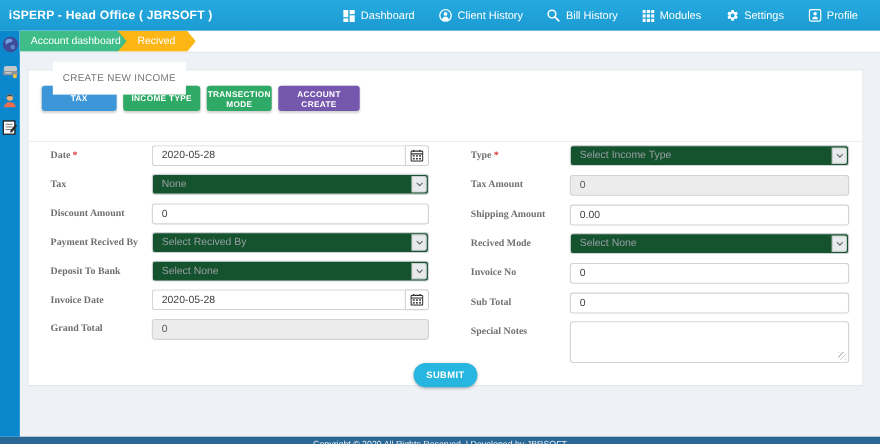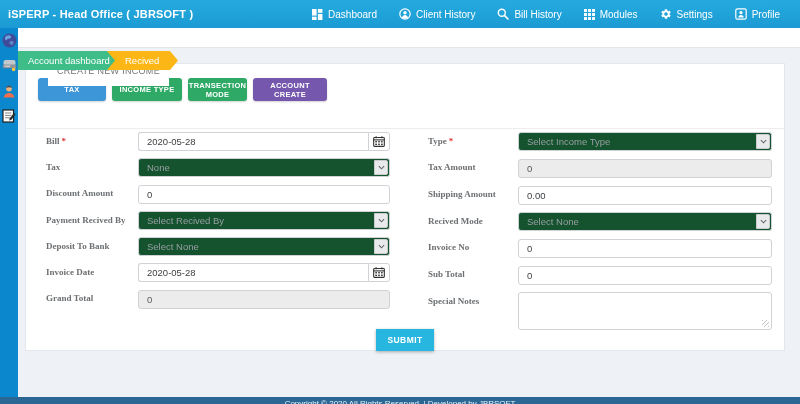--- a/index.html
+++ b/index.html
@@ -15,21 +15,21 @@
 
   
   .body-row{display:flex;height:369px;}
   .sidebar{width:18px;background:#0a87cd;display:flex;flex-direction:column;align-items:center;padding-top:5px;gap:10px;flex:none;}
   .side-ic{width:15px;height:15px;display:flex;align-items:center;justify-content:center;cursor:pointer;}
 
   .main{flex:1;display:flex;flex-direction:column;min-width:0;}
 
   
   .breadcrumb-bar{height:19px;background:#fff;border-bottom:1px solid #e2e6e9;display:flex;flex:none;}
-  .crumb{height:19px;line-height:19px;color:#fff;font-size:9.5px;cursor:pointer;box-sizing:border-box;margin-top:23px;}
+  .crumb{height:19px;line-height:19px;color:#fff;font-size:9.5px;cursor:pointer;box-sizing:border-box;}
   .crumb-1{width:97px;padding-left:10px;clip-path:polygon(0 0,calc(100% - 8px) 0,100% 50%,calc(100% - 8px) 100%,0 100%);position:relative;z-index:2;}
   .crumb-2{width:71px;padding-left:18px;margin-left:-8px;clip-path:polygon(0 0,calc(100% - 8px) 0,100% 50%,calc(100% - 8px) 100%,0 100%);position:relative;z-index:1;}
 
   
   .content{flex:1;}
   .panel{position:relative;margin:15px 15px 0 7px;height:288px;background:#fff;border:1px solid #e3e7ea;box-sizing:border-box;}
   .panel-legend{position:absolute;top:-8px;left:22px;background:#fff;padding:10px 9px;font-size:9px;color:#73767a;letter-spacing:.3px;white-space:nowrap;}
 
   .tabs{display:flex;gap:6px;margin:14px 0 0 12px;}
   .tab-btn{height:23px;border:none;border-radius:3px;color:#fff;font-size:7.5px;font-weight:bold;letter-spacing:.3px;
@@ -63,21 +63,21 @@
            align-items:center;font-size:9.5px;color:#999fa4;padding-left:8px;position:relative;cursor:pointer;}
   .sel-arrow{position:absolute;right:1px;top:1px;bottom:1px;width:14px;background:#e9eaeb;border:1px solid #c9cbcd;
              border-radius:0 2px 2px 0;display:flex;align-items:center;justify-content:center;box-sizing:border-box;}
 
   .ftextarea{width:100%;box-sizing:border-box;height:38px;border:1px solid #cfd2d6;border-radius:3px;resize:none;outline:none;
              font-family:"Liberation Sans",sans-serif;font-size:9.5px;color:#3c3f42;padding:3px 8px;
              background-image:repeating-linear-gradient(-45deg,#c4c6c8 0 1px,transparent 1px 3px);
              background-repeat:no-repeat;background-position:right 2px bottom 2px;background-size:7px 7px;}
 
   .submit-row{text-align:center;margin-top:-12px;position:relative;}
-  .submit-btn{height:22px;padding:0 12px;border:none;border-radius:0;color:#fff;font-size:8.5px;font-weight:bold;
+  .submit-btn{height:22px;padding:0 12px;border:none;border-radius:11px;color:#fff;font-size:8.5px;font-weight:bold;
               letter-spacing:.4px;font-family:"Liberation Sans",sans-serif;box-shadow:0 1px 3px rgba(0,0,0,.3);cursor:pointer;}
 
   
   .footer{height:7px;background:#2b6795;overflow:hidden;color:#e8f1f8;font-size:8px;line-height:9px;
           text-align:center;padding-top:2px;box-sizing:border-box;}
 </style>
 </head>
 <body>
 
 <div class="app">
@@ -206,21 +206,21 @@
             <button class="tab-btn" style="background: rgb(47, 169, 102);">TRANSECTION MODE</button>
             <button class="tab-btn" style="background: rgb(117, 88, 174);">ACCOUNT CREATE</button>
           </div>
 
           <div class="divider"></div>
 
           <div class="form-cols">
 
             <div class="fcol fcol-left">
               <div class="frow">
-                <div class="flabel"><span>Bill</span><span class="req">*</span></div>
+                <div class="flabel"><span>Date</span><span class="req">*</span></div>
                 <div class="fcontrol">
                   <div class="input-group">
                     <input class="tinput" value="2020-05-28" style="">
                     <span class="addon">
                         <svg width="12" height="11" viewBox="0 0 14 13">
                           <rect x="0.7" y="1.7" width="12.6" height="10.6" rx="1" fill="none" stroke="#333" stroke-width="1.3"></rect>
                           <line x1="0.7" y1="4.6" x2="13.3" y2="4.6" stroke="#333" stroke-width="1.3"></line>
                           <line x1="3.6" y1="0.2" x2="3.6" y2="2.6" stroke="#333" stroke-width="1.3"></line>
                           <line x1="10.4" y1="0.2" x2="10.4" y2="2.6" stroke="#333" stroke-width="1.3"></line>
                           <g fill="#333">

